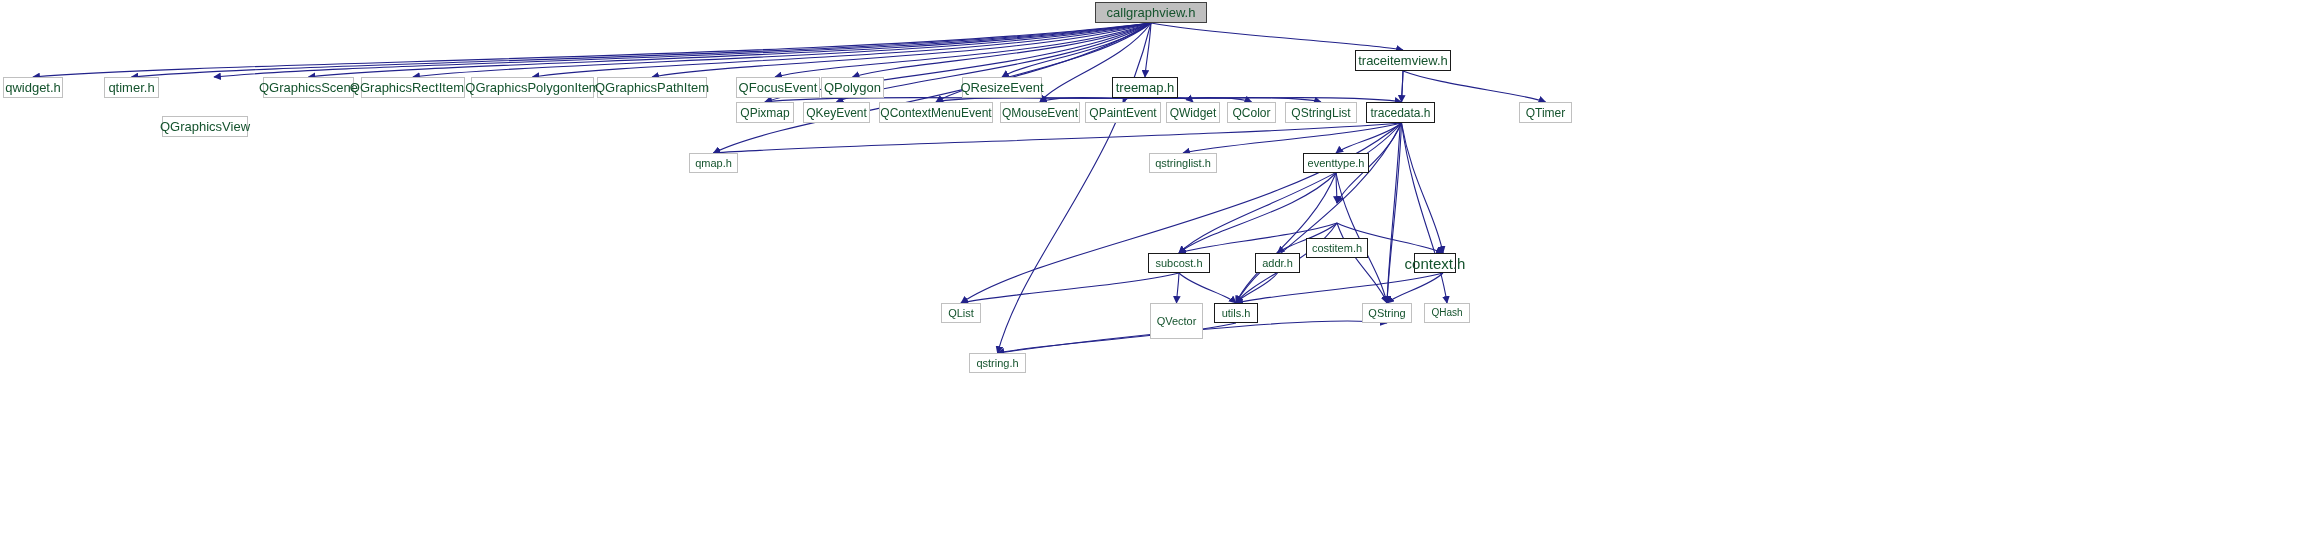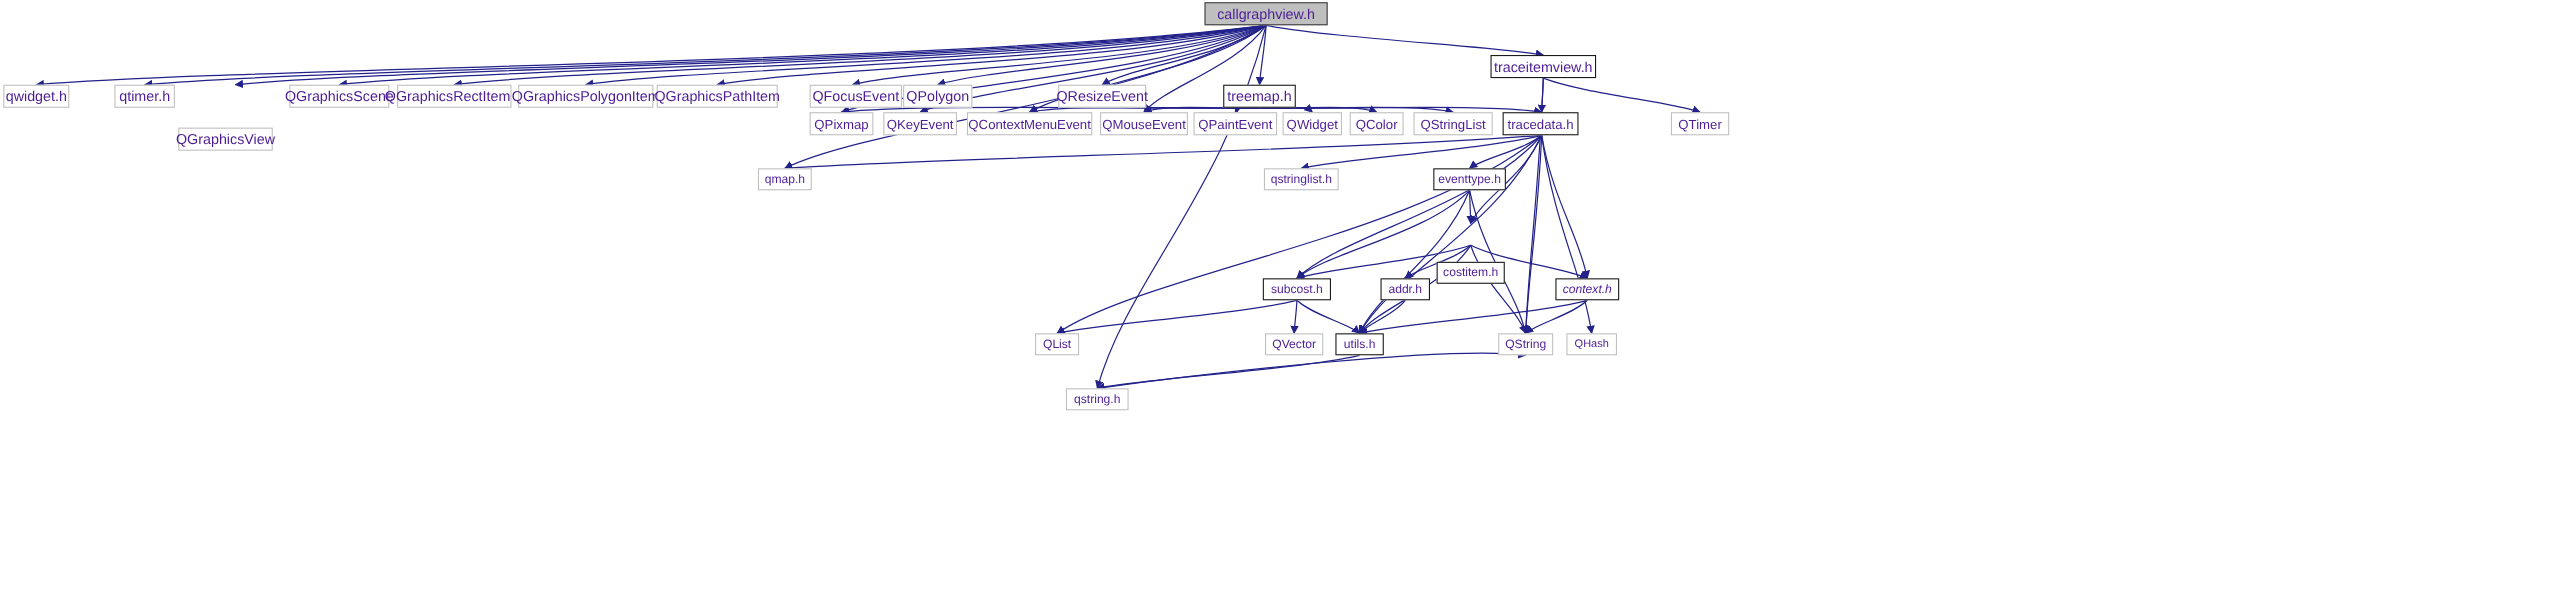--- a/index.html
+++ b/index.html
@@ -1,21 +1,21 @@
 <!DOCTYPE html>
 <html><head>
 <meta charset="utf-8">
 <style>
   html,body{margin:0;padding:0;background:#ffffff;}
   #canvas{position:relative;width:2323px;height:560px;background:#ffffff;
           font-family:"Liberation Sans","DejaVu Sans",sans-serif;overflow:hidden;}
   svg#edges{position:absolute;left:0;top:0;width:2323px;height:560px;}
   .node{position:absolute;box-sizing:border-box;display:flex;align-items:center;
         justify-content:center;background:#ffffff;border:1px solid #c0c0c0;
-        color:#4c1d95;white-space:nowrap;line-height:1;}
+        color:#14532d;white-space:nowrap;line-height:1;}
   .node.root{background:#bfbfbf;border:1px solid #404040;}
   .node.strong{border:1px solid #1a1a1a;}
   .node span{display:block;}
 </style>
 </head>
 <body>
 
 <div id="canvas">
   <svg id="edges" viewBox="0 0 2323 560" preserveAspectRatio="none" aria-hidden="true">
       <defs>
@@ -161,27 +161,27 @@
       </div>
       <div class="node strong" style="left: 1306px; top: 203px; width: 62px; height: 20px; font-size: 11px; margin-top: 35px;">
         <span>costitem.h</span>
       </div>
       <div class="node strong" style="left: 1148px; top: 253px; width: 62px; height: 20px; font-size: 11px;">
         <span>subcost.h</span>
       </div>
       <div class="node strong" style="left: 1255px; top: 253px; width: 45px; height: 20px; font-size: 11px;">
         <span>addr.h</span>
       </div>
-      <div class="node strong" style="left: 1414px; top: 253px; width: 58px; height: 20px; font-size: 11px; font-style: italic;">
+      <div class="node strong" style="left: 1414px; top: 253px; width: 42px; height: 20px; font-size: 15px;">
         <span>context.h</span>
       </div>
       <div class="node" style="left: 941px; top: 303px; width: 40px; height: 20px; font-size: 11px;">
         <span>QList</span>
       </div>
-      <div class="node" style="left: 1150px; top: 303px; width: 53px; height: 20px; font-size: 11px;">
+      <div class="node" style="left: 1150px; top: 303px; width: 53px; height: 36px; font-size: 11px;">
         <span>QVector</span>
       </div>
       <div class="node strong" style="left: 1214px; top: 303px; width: 44px; height: 20px; font-size: 11px;">
         <span>utils.h</span>
       </div>
       <div class="node" style="left: 1362px; top: 303px; width: 50px; height: 20px; font-size: 11px;">
         <span>QString</span>
       </div>
       <div class="node" style="left: 1424px; top: 303px; width: 46px; height: 20px; font-size: 10px;">
         <span>QHash</span>

